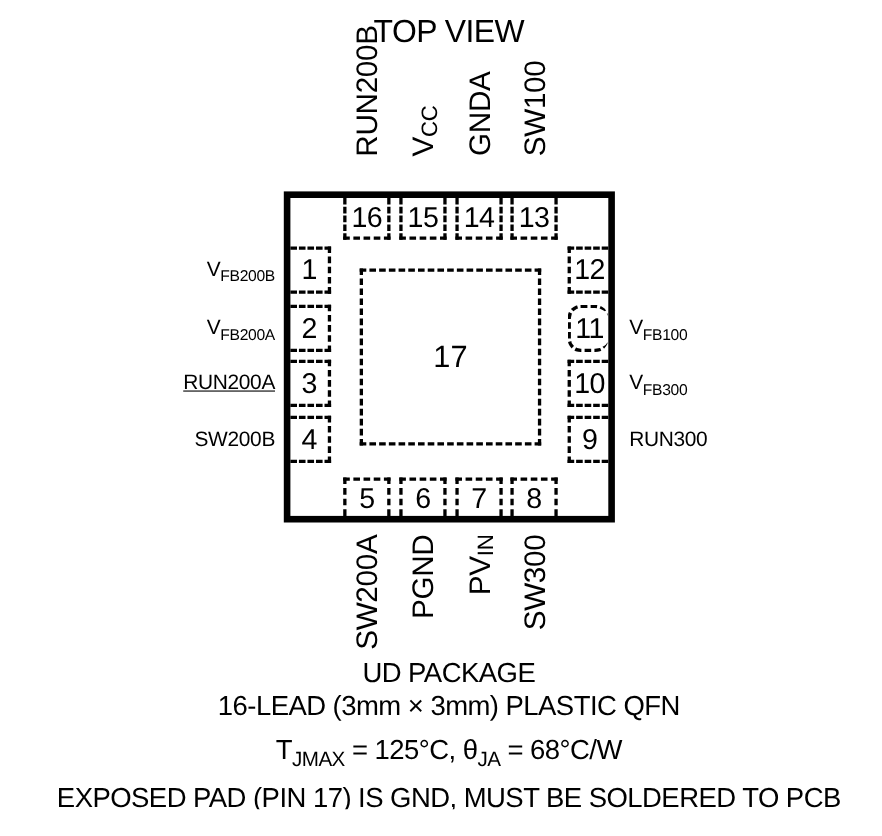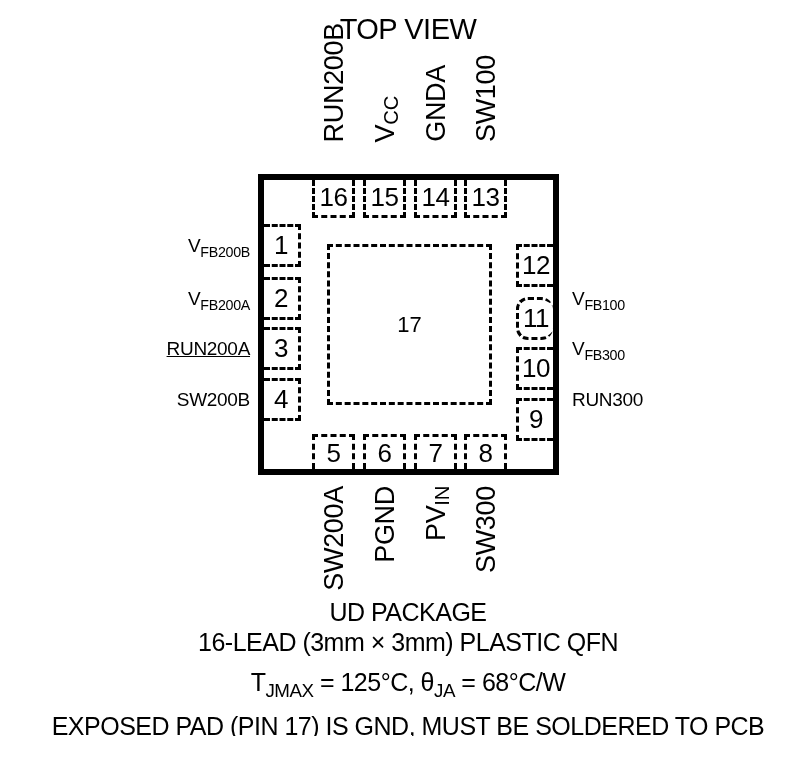--- a/index.html
+++ b/index.html
@@ -22,26 +22,26 @@
   }
   
   .pin {
     position:absolute; border:3px dashed var(--ink);
     display:flex; align-items:center; justify-content:center;
     font-size:26px; letter-spacing:-0.5px;
   }
   .pin.t { width:43px; height:38px; top:0;    border-top:none; }
   .pin.b { width:43px; height:35px; bottom:0; border-bottom:none; }
   .pin.l { width:37px; height:43px; left:0;   border-left:none; }
-  .pin.r { width:37px; height:43px; right:0;  border-right:none;margin-top:20px; }
+  .pin.r { width:37px; height:43px; right:0;  border-right:none; }
   .pad17 {
     position:absolute; left:63px; top:64px; width:165px; height:161px;
     border:3px dashed var(--ink);
     display:flex; align-items:center; justify-content:center;
-    font-size:22px;
+    font-size:28px;
   }
   
   .hlabel {
     position:absolute; font-size:19px; line-height:30px; letter-spacing:-0.3px;
     white-space:nowrap;
   }
   .hlabel.left  { right:552px; text-align:right; }
   .hlabel.right { left:572px;  text-align:left; }
   
   .vlabel {

